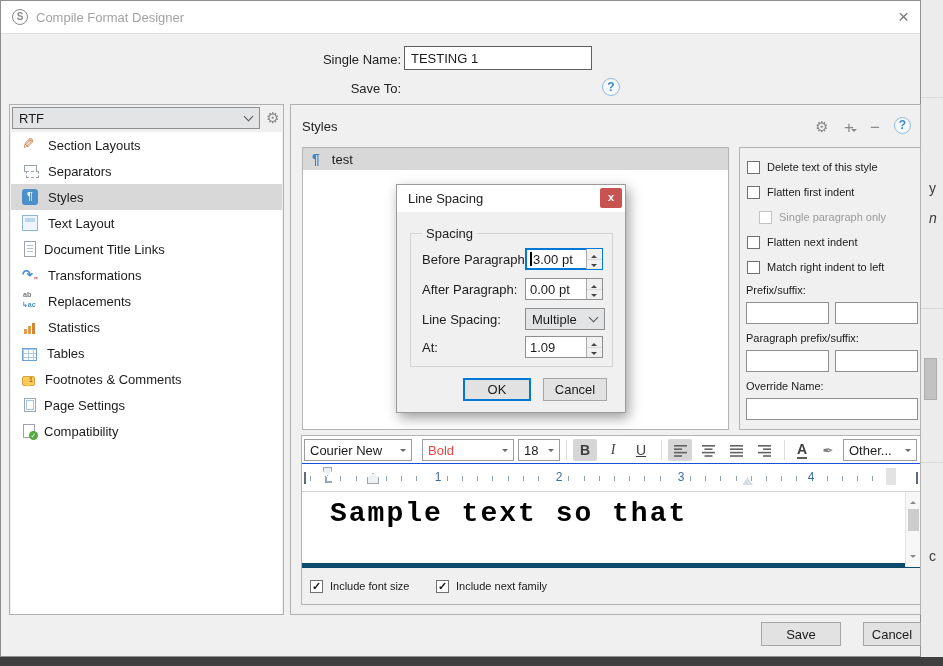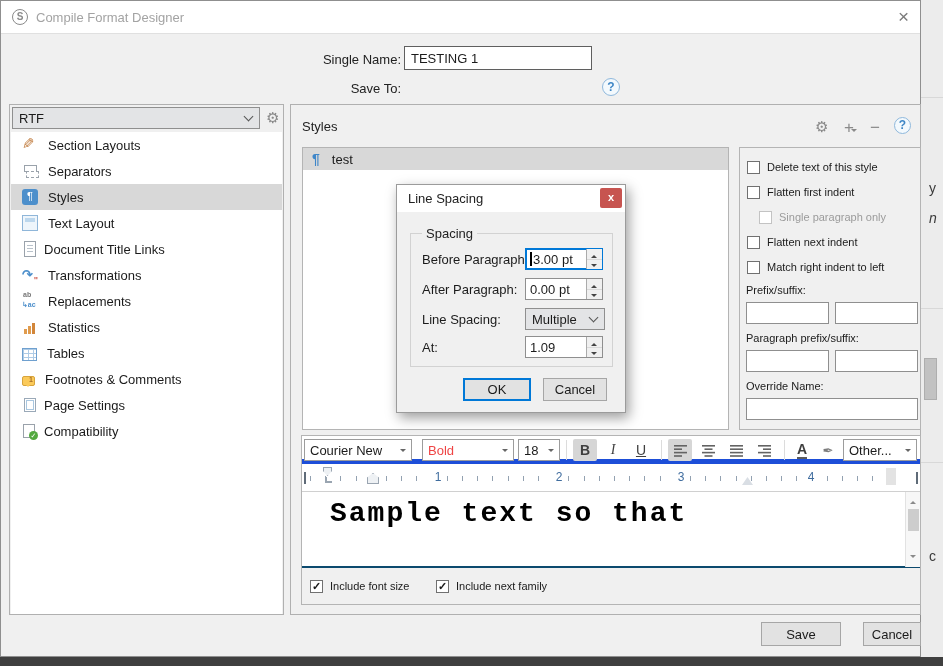--- a/index.html
+++ b/index.html
@@ -94,21 +94,21 @@
   #options { position:absolute; left:448px; top:42px; width:182px; height:283px; background:#f0f0f0; border:1px solid #b4b4b4; }
   .cbx { position:absolute; width:13px; height:13px; background:#fff; border:1px solid #707070; font-size:11px; line-height:11px; text-align:center; color:#1a1a1a; }
   .cbx.dis { border-color:#c3c3c3; }
   .cbx.checked::before { content:"✓"; font-weight:bold; }
   .opt-lbl { position:absolute; font-size:11px; color:#1b1b1b; white-space:nowrap; }
   .opt-lbl.dis { color:#9b9b9b; }
   .opt-input { position:absolute; height:22px; background:#fff; border:1px solid #8f8f8f; }
 
   
   #font-panel { position:absolute; left:10px; top:330px; width:620px; height:170px; border:1px solid #b4b4b4; background:#f0f0f0; }
-  #toolbar { position:absolute; left:0; top:0; width:618px; height:28px; background:#fff; border-bottom:5px solid #1d4ed8;text-align:center; }
+  #toolbar { position:absolute; left:0; top:0; width:618px; height:28px; background:#fff; border-bottom:1px solid #1d4ed8;text-align:center; }
   .tb-combo { position:absolute; top:3px; height:22px; background:#fff; border:1px solid #9c9c9c; display:flex; align-items:center; padding:0 5px; font-size:13px; }
   .tb-combo .arr { position:absolute; right:5px; top:9px; width:0; height:0; border:3.5px solid transparent; border-top-color:#666; }
   .tb-sep { position:absolute; top:4px; width:1px; height:20px; background:#dcdcdc; }
   .tb-btn { position:absolute; top:3px; width:24px; height:22px; display:flex; align-items:center; justify-content:center;
             color:#3f3f3f; font-size:14px; border-radius:2px; }
   .tb-btn.pressed { background:#d6d6d6; }
   .alsvg rect { fill:#636363; }
   #btn-color span { border-bottom:2px solid #5c5c5c; line-height:15px; font-weight:bold; }
   #btn-highlight { font-size:13px; color:#7d7d7d; }
 
@@ -119,21 +119,21 @@
   .rnum { position:absolute; top:6px; width:14px; text-align:center; color:#3f6c9e; font-size:12px; background:#fff; }
   .redge { position:absolute; top:8px; width:2px; height:12px; background:#5f6b78; }
   .mk { position:absolute; background:#cfd5dc; }
   #mk-first { left:21px; top:3px; width:9px; height:9px; clip-path:polygon(0 0,100% 0,100% 45%,50% 100%,0 45%); background:#eef1f4; border:0; box-shadow:inset 0 0 0 1px #9aa5b1; }
   #mk-l { left:23px; top:13px; width:7px; height:6px; border-left:2px solid #9aa5b1; border-bottom:2px solid #9aa5b1; background:transparent; }
   #mk-left { left:65px; top:9px; width:12px; height:11px; clip-path:polygon(50% 0,100% 40%,100% 100%,0 100%,0 40%); background:#eef1f4; box-shadow:inset 0 0 0 1px #9aa5b1; }
   #mk-right { left:440px; top:13px; width:11px; height:8px; clip-path:polygon(50% 0,100% 100%,0 100%); background:#d9dee4; }
   #mk-block { left:584px; top:4px; width:10px; height:17px; background:#e3e3e3; }
 
   
-  #preview { position:absolute; left:0; top:56px; width:618px; height:76px; background:#fff; border-bottom:2px solid #0c4a6e; overflow:hidden; }
+  #preview { position:absolute; left:0; top:56px; width:618px; height:76px; background:#fff; border-bottom:5px solid #0c4a6e; overflow:hidden; }
   .pline { position:absolute; font-family:"Liberation Mono", monospace; font-weight:bold; font-size:28px; color:#000; letter-spacing:2px; white-space:nowrap; }
   #pline1 { left:28px; top:6px; }
   #pline2 { left:70px; top:46px; }
   #pv-scroll { position:absolute; right:0; top:0; width:15px; height:75px; background:#f7f7f7; border-left:1px solid #e2e2e2; }
   #pv-scroll .tri-u { position:absolute; left:4px; top:6px; width:0; height:0; border:3.5px solid transparent; border-bottom-color:#8a8a8a; }
   #pv-scroll .tri-d { position:absolute; left:4px; bottom:6px; width:0; height:0; border:3.5px solid transparent; border-top-color:#8a8a8a; }
   #pv-thumb { position:absolute; left:2px; top:17px; width:11px; height:22px; background:#cdcdcd; }
 
   
   #pv-opts { position:absolute; left:0; top:132px; width:618px; height:36px; background:#f0f0f0; }

